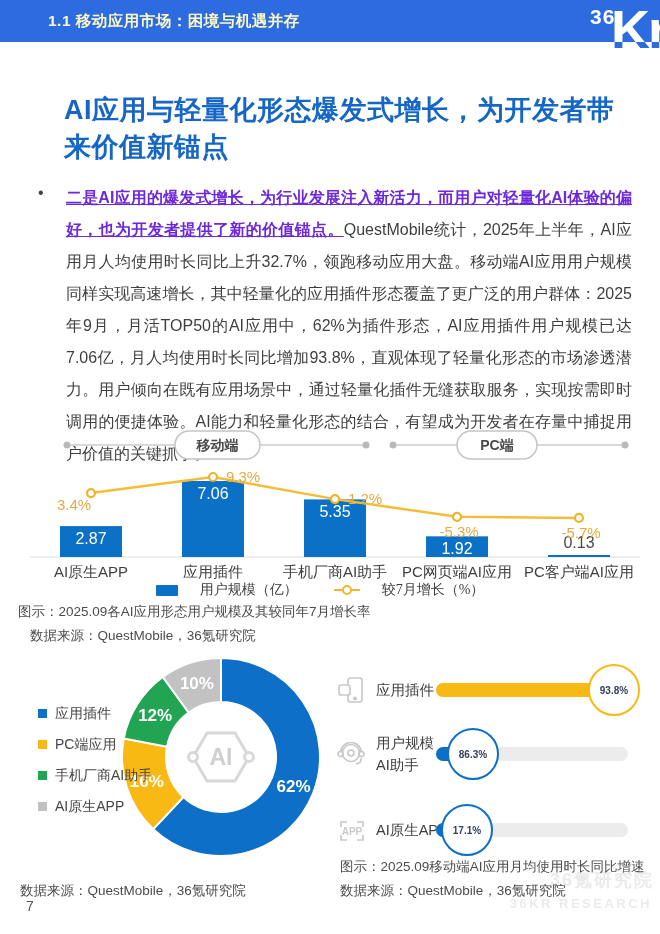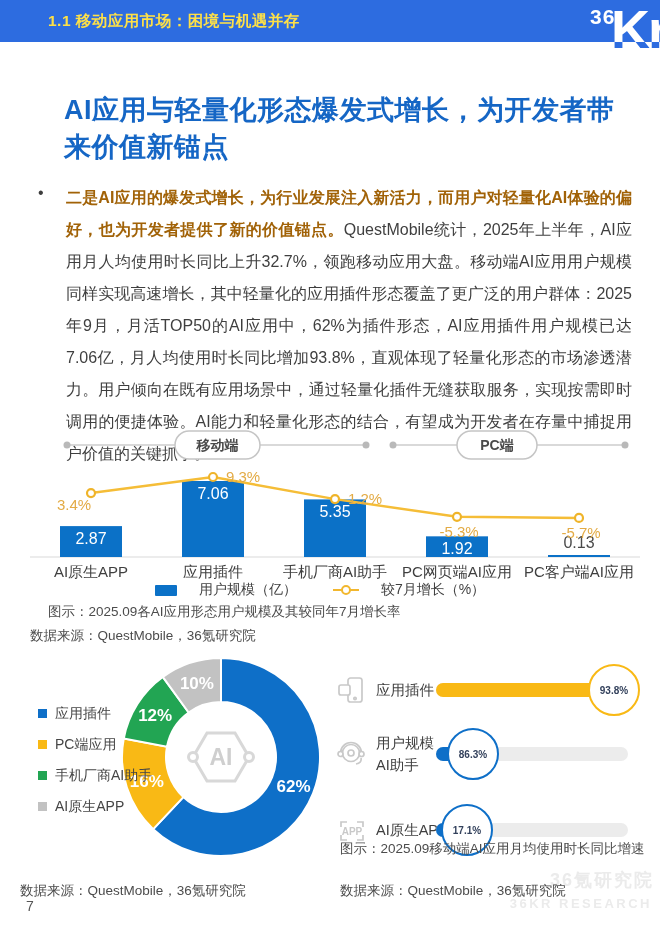--- a/index.html
+++ b/index.html
@@ -1,40 +1,40 @@
 <!DOCTYPE html>
 <html><head>
 <meta charset="utf-8">
 <style>
   html,body{margin:0;padding:0;background:#e8e8e8;}
   .page{position:relative;width:660px;height:934px;margin:0 auto;background:#ffffff;overflow:hidden;
         font-family:"Liberation Sans","DejaVu Sans",sans-serif;color:#3d3d3d;}
   
   .topbar{position:absolute;left:0;top:0;width:660px;height:42px;background:#2d6ce0;}
-  .topbar-title{position:absolute;left:48px;top:0;height:42px;line-height:42px;color:#fde047;
+  .topbar-title{position:absolute;left:48px;top:0;height:42px;line-height:42px;color:#fef9c3;
         font-size:15.5px;font-weight:bold;letter-spacing:.5px;}
   
   .logo{position:absolute;top:4px;right:-6px;width:80px;height:72px;z-index:5;}
   .logo-layer{position:absolute;inset:0;font-weight:800;}
   .logo-layer .l36{position:absolute;left:4px;top:1px;font-size:21px;letter-spacing:1px;}
   .logo-layer .lkr{position:absolute;left:25px;top:-6px;font-size:54px;letter-spacing:-2px;}
   .logo-white{color:#ffffff;clip-path:inset(0 0 34px 0);}
   .logo-blue{color:#2d6ce0;clip-path:inset(38px 0 0 0);}
   
   .heading{position:absolute;left:60px;top:88px;width:552px;margin:4px;color:#1566c5;
         font-size:27px;line-height:37px;font-weight:800;letter-spacing:.5px;}
   
   .para{position:absolute;left:38px;top:182px;width:592px;}
   .bullet{position:absolute;left:0;top:2px;font-size:16px;color:#3d3d3d;}
   .ptext{margin:0 0 0 28px;width:566px;font-size:16px;line-height:32px;text-align:justify;color:#3f3f3f;}
-  .ptext b{color:#a16207;}
+  .ptext b{color:#6d28d9;text-decoration:underline;}
   
   .combo{position:absolute;left:0;top:430px;}
   .legend{position:absolute;left:0;top:581px;width:640px;display:flex;justify-content:center;
-        align-items:center;gap:22px;font-size:14px;color:#3f3f3f;}
+        align-items:center;gap:22px;font-size:14px;color:#3f3f3f;font-family:Liberation Serif, serif;}
   .lg-sq{display:inline-block;width:22px;height:11px;border-radius:1px;}
   .lg-line{display:inline-block;width:26px;height:2.5px;background:#f2b72e;position:relative;margin-left:14px;}
   .lg-line::after{content:'';position:absolute;left:8px;top:-3.5px;width:6px;height:6px;background:#fff;
         border:2px solid #f2b72e;border-radius:50%;}
   .cap{position:absolute;font-size:13.5px;color:#4c4c4c;z-index:2;}
   
   .pie-legend{position:absolute;left:38px;top:698px;z-index:2;}
   .pie-legend .pl-item{display:flex;align-items:center;gap:8px;height:31px;font-size:14px;color:#454545;}
   .pl-sq{display:inline-block;width:9px;height:9px;}
   .donut{position:absolute;left:118px;top:654px;z-index:1;}
@@ -123,21 +123,21 @@
       <text x="581" y="107.95" text-anchor="middle" font-size="15" fill="#e3ab45">-5.7%</text>
     </svg>
 
   <div class="legend">
     <span class="lg-sq" id="lg-sq" style="background: rgb(11, 113, 199);"></span>
     <span>用户规模（亿）</span>
     <span class="lg-line"></span>
     <span>较7月增长（%）</span>
   </div>
 
-  <div class="cap" style="left:48px;top:603px;text-align:center;">图示：2025.09各AI应用形态用户规模及其较同年7月增长率</div>
+  <div class="cap" style="left:18px;top:603px;text-align:center;">图示：2025.09各AI应用形态用户规模及其较同年7月增长率</div>
   <div class="cap" style="left:30px;top:627px;">数据来源：QuestMobile，36氪研究院</div>
 
   <div class="pie-legend" id="pie-legend">
       <div class="pl-item">
         <span class="pl-sq" style="background: rgb(14, 111, 200);"></span>
         <span>应用插件</span>
       </div>
       <div class="pl-item">
         <span class="pl-sq" style="background: rgb(249, 185, 21);"></span>
         <span>PC端应用</span>
@@ -213,21 +213,21 @@
           <div>AI原生APP</div>
         </div>
         <div class="htrack">
           <div class="hfill" style="width:33px;background:#0e6fc8"></div>
         </div>
         <div class="hbadge" style="left:105px;border-color:#0e6fc8">17.1%</div>
       </div>
     </div>
 
   <div class="cap" style="left:20px;top:882px;">数据来源：QuestMobile，36氪研究院</div>
-  <div class="cap" style="left:340px;top:840px;">图示：2025.09移动端AI应用月均使用时长同比增速</div>
+  <div class="cap" style="left:340px;top:858px;">图示：2025.09移动端AI应用月均使用时长同比增速</div>
   <div class="cap" style="left:340px;top:882px;">数据来源：QuestMobile，36氪研究院</div>
 
   <div class="pagenum">7</div>
   <div class="watermark">
     <div class="wm-cn">36氪研究院</div>
     <div class="wm-en">36KR RESEARCH</div>
   </div>
 
 </div>
 

